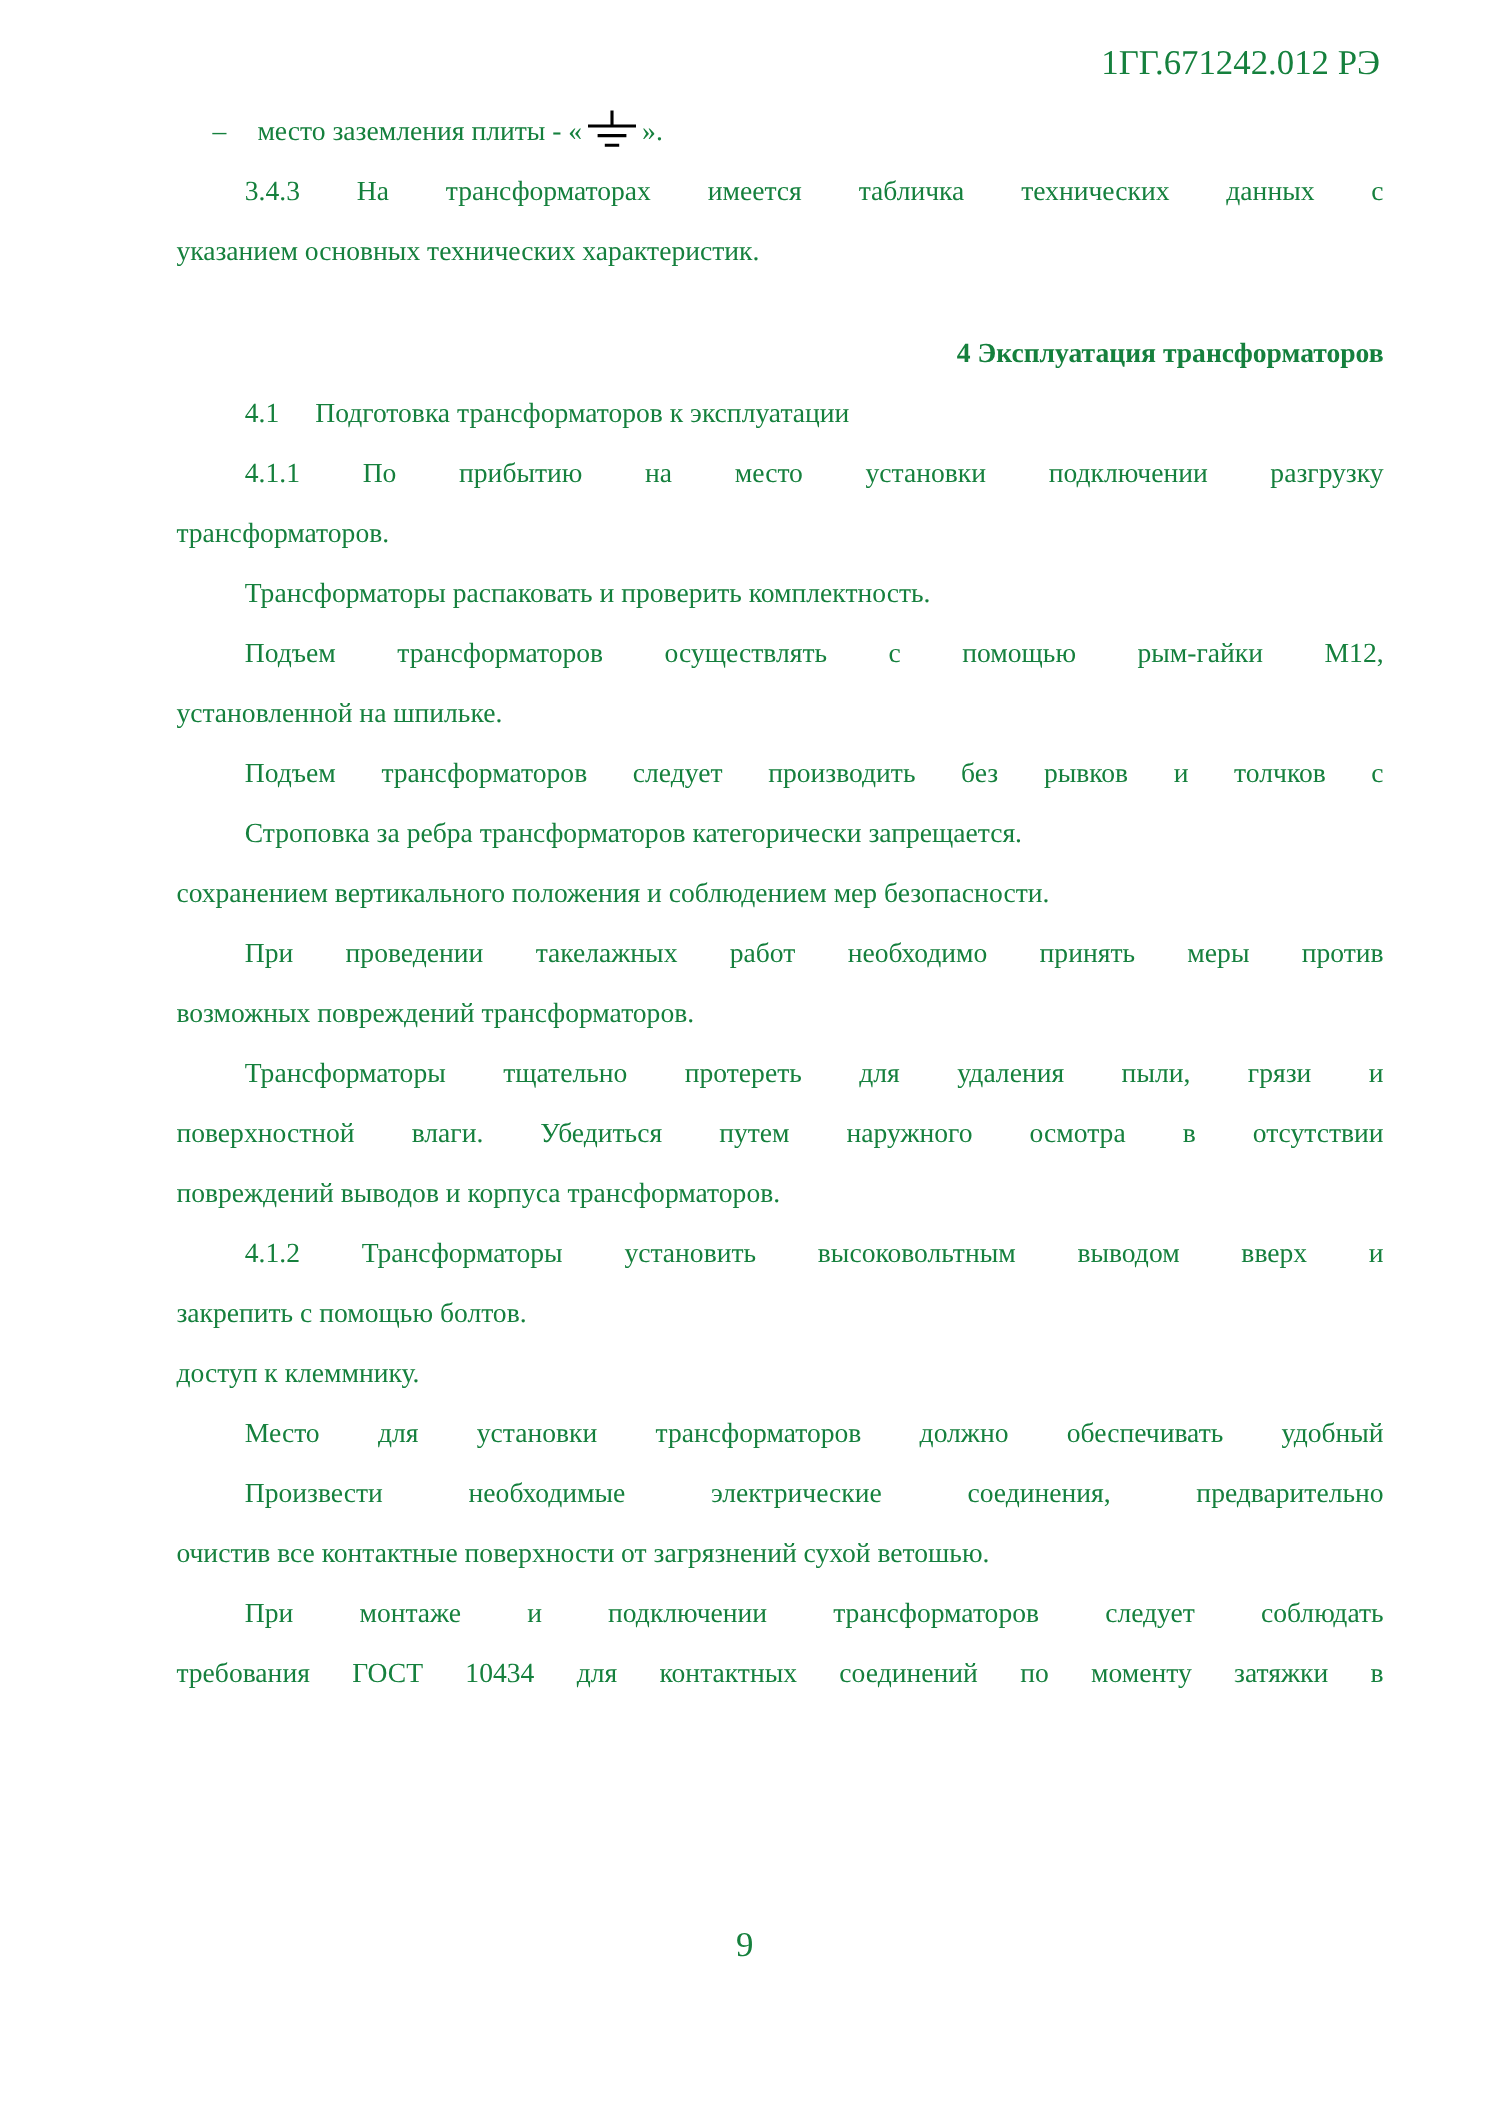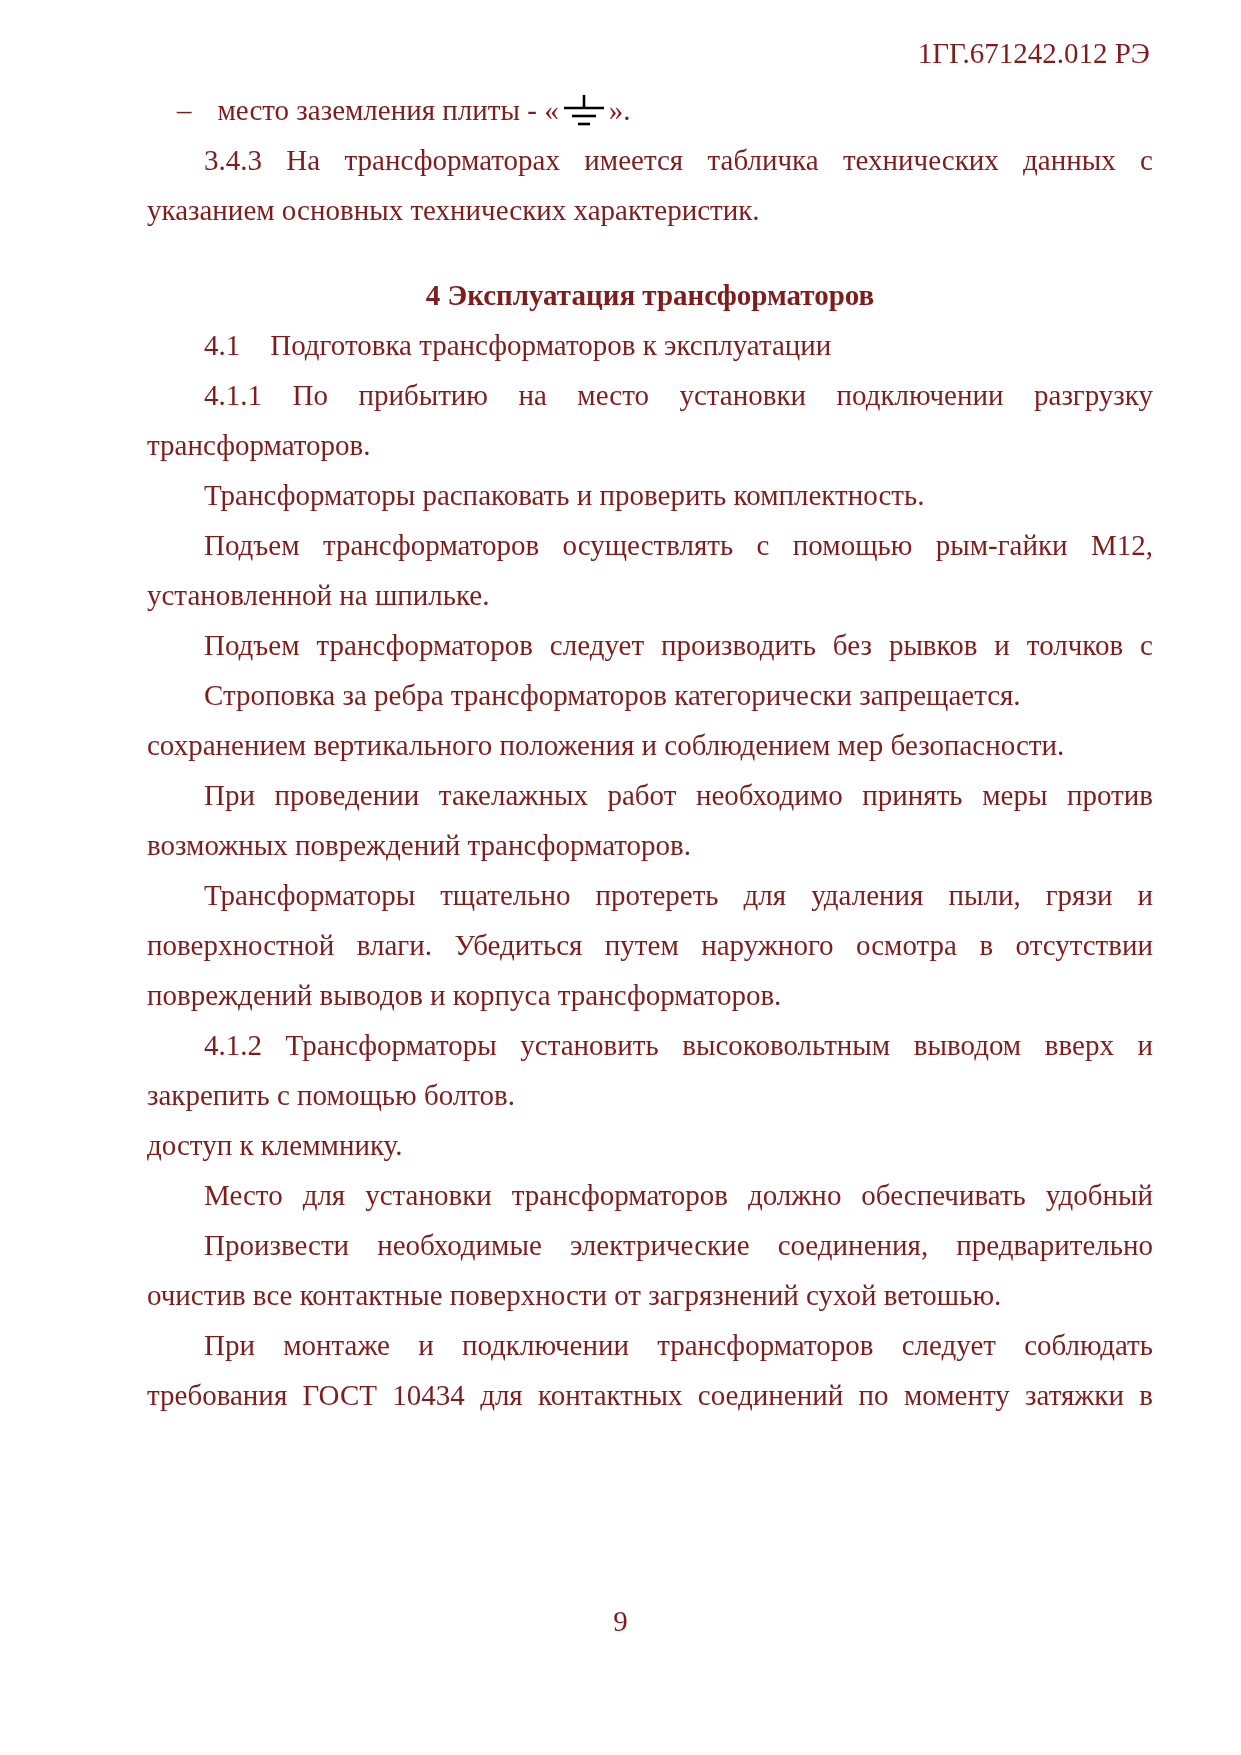--- a/index.html
+++ b/index.html
@@ -1,52 +1,52 @@
 <!DOCTYPE html>
 <html><head>
 <meta charset="utf-8">
 <style>
   html, body { margin: 0; padding: 0; background: #ffffff; }
   .page {
     position: relative;
     width: 1241px;
     height: 1755px;
     background: #ffffff;
-    color: #7f1d1d;
+    color: #15803d;
     font-family: "Liberation Serif", "DejaVu Serif", serif;
     overflow: hidden;
   }
   .doc-header {
     position: absolute;
     top: 36px;
     right: 91px;
     font-size: 29px;
     line-height: 34px;
     white-space: nowrap;
   }
   .content {
     position: absolute;
     left: 147px;
     top: 85px;
     width: 1006px;
   }
   .line {
-    font-size: 29px;
+    font-size: 23px;
     line-height: 50px;
     height: 50px;
     white-space: normal;
   }
   .line.justify {
     text-align: justify;
     text-align-last: justify;
   }
   .line.indent { padding-left: 57px; }
   .line.heading {
     font-weight: bold;
-    text-align: center;
+    text-align: right;
     margin-top: 35px;
   }
   .line.bullet { padding-left: 30px; }
   .bullet .dash { margin-right: 26px; }
   .para-label { margin-right: 30px; font-family: Liberation Serif, serif; }
   svg.ground {
     display: inline-block;
     vertical-align: -10px;
     margin: 0 2px;
   }

